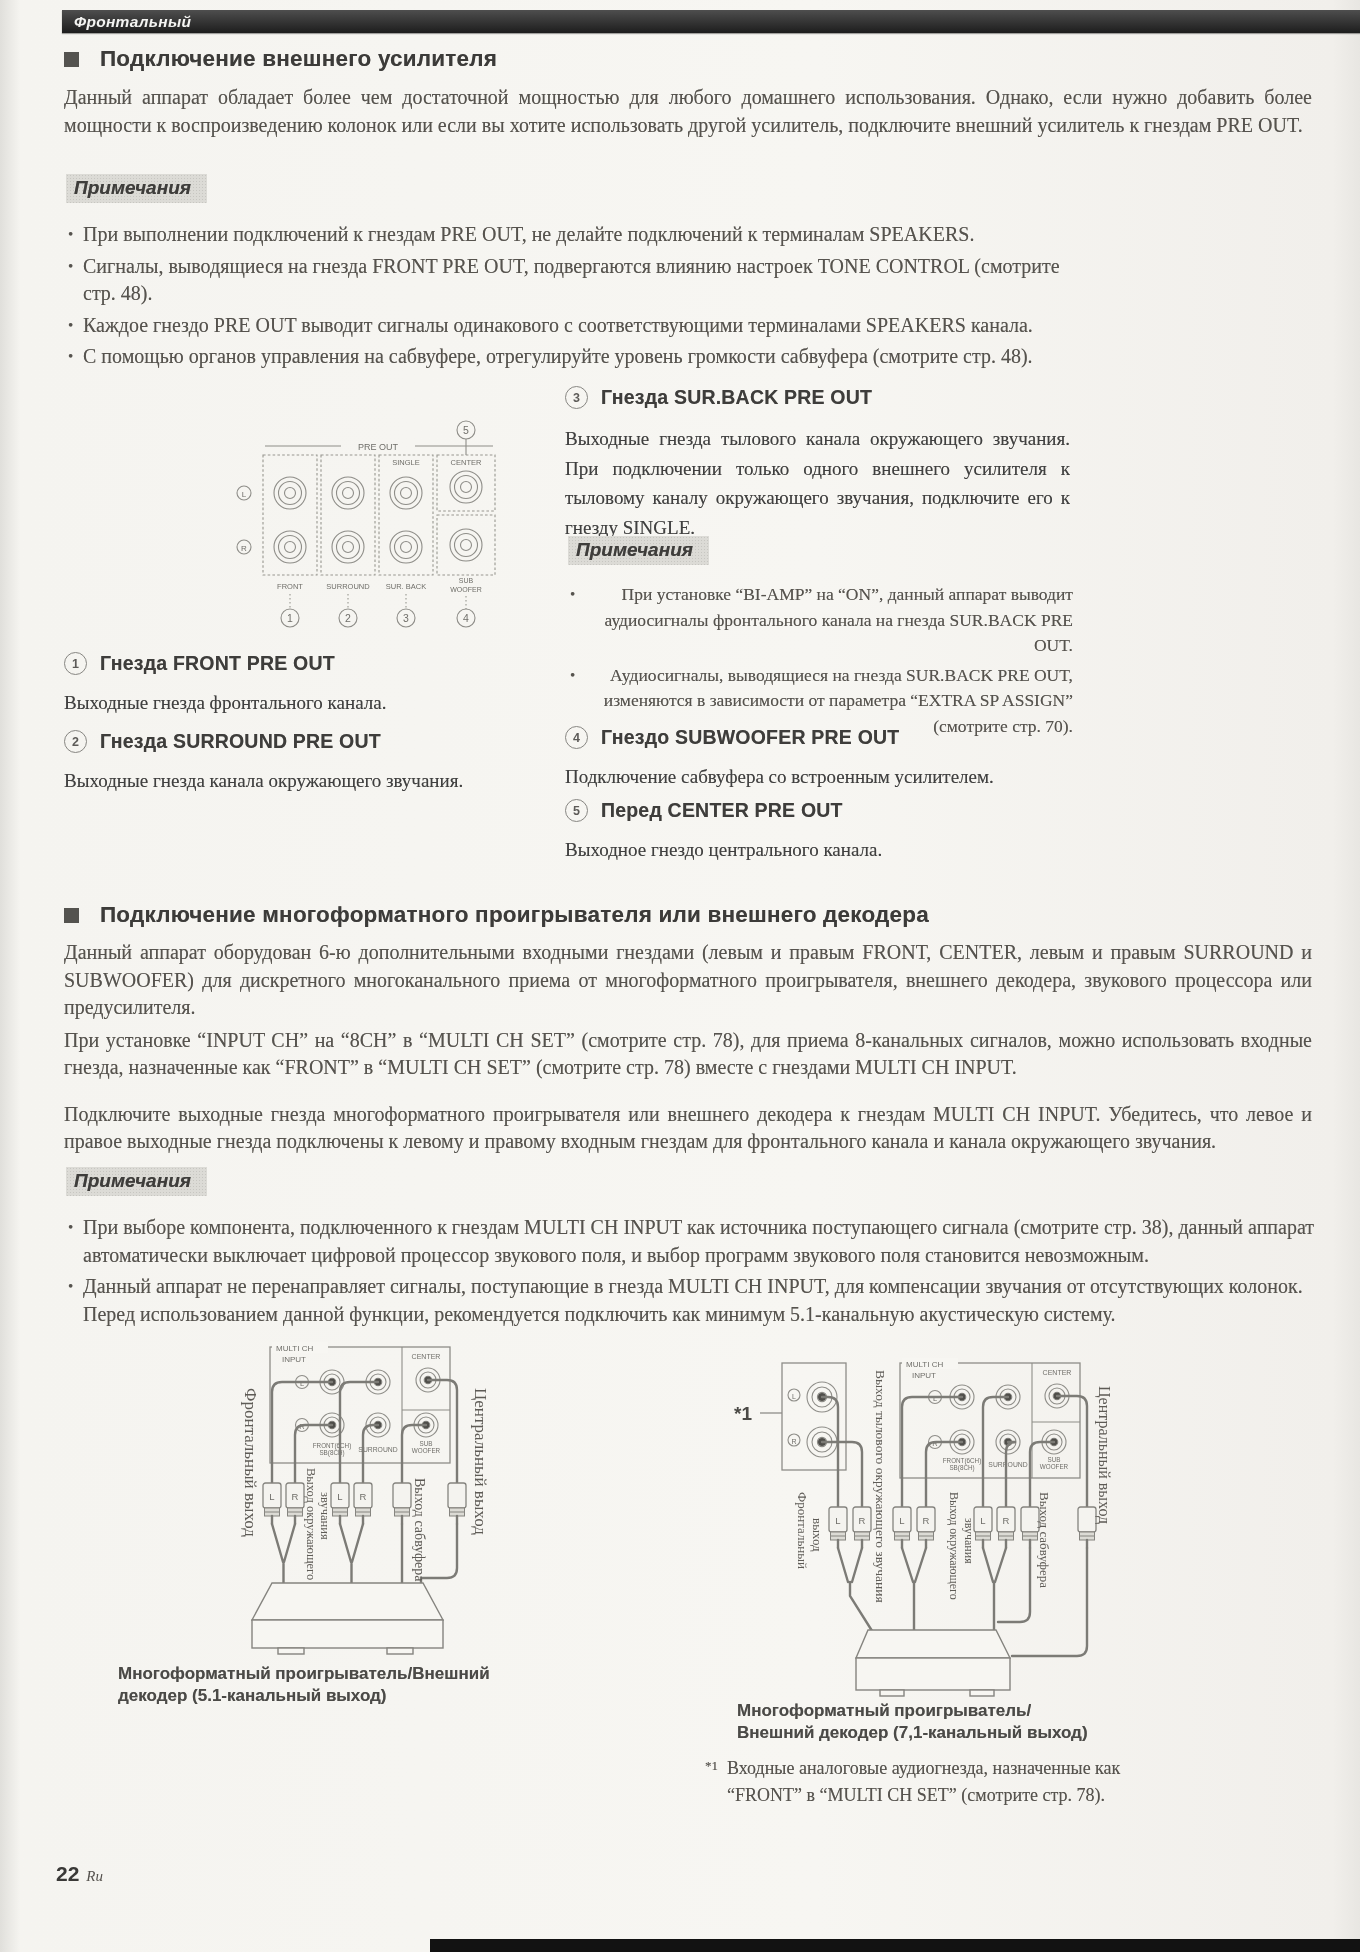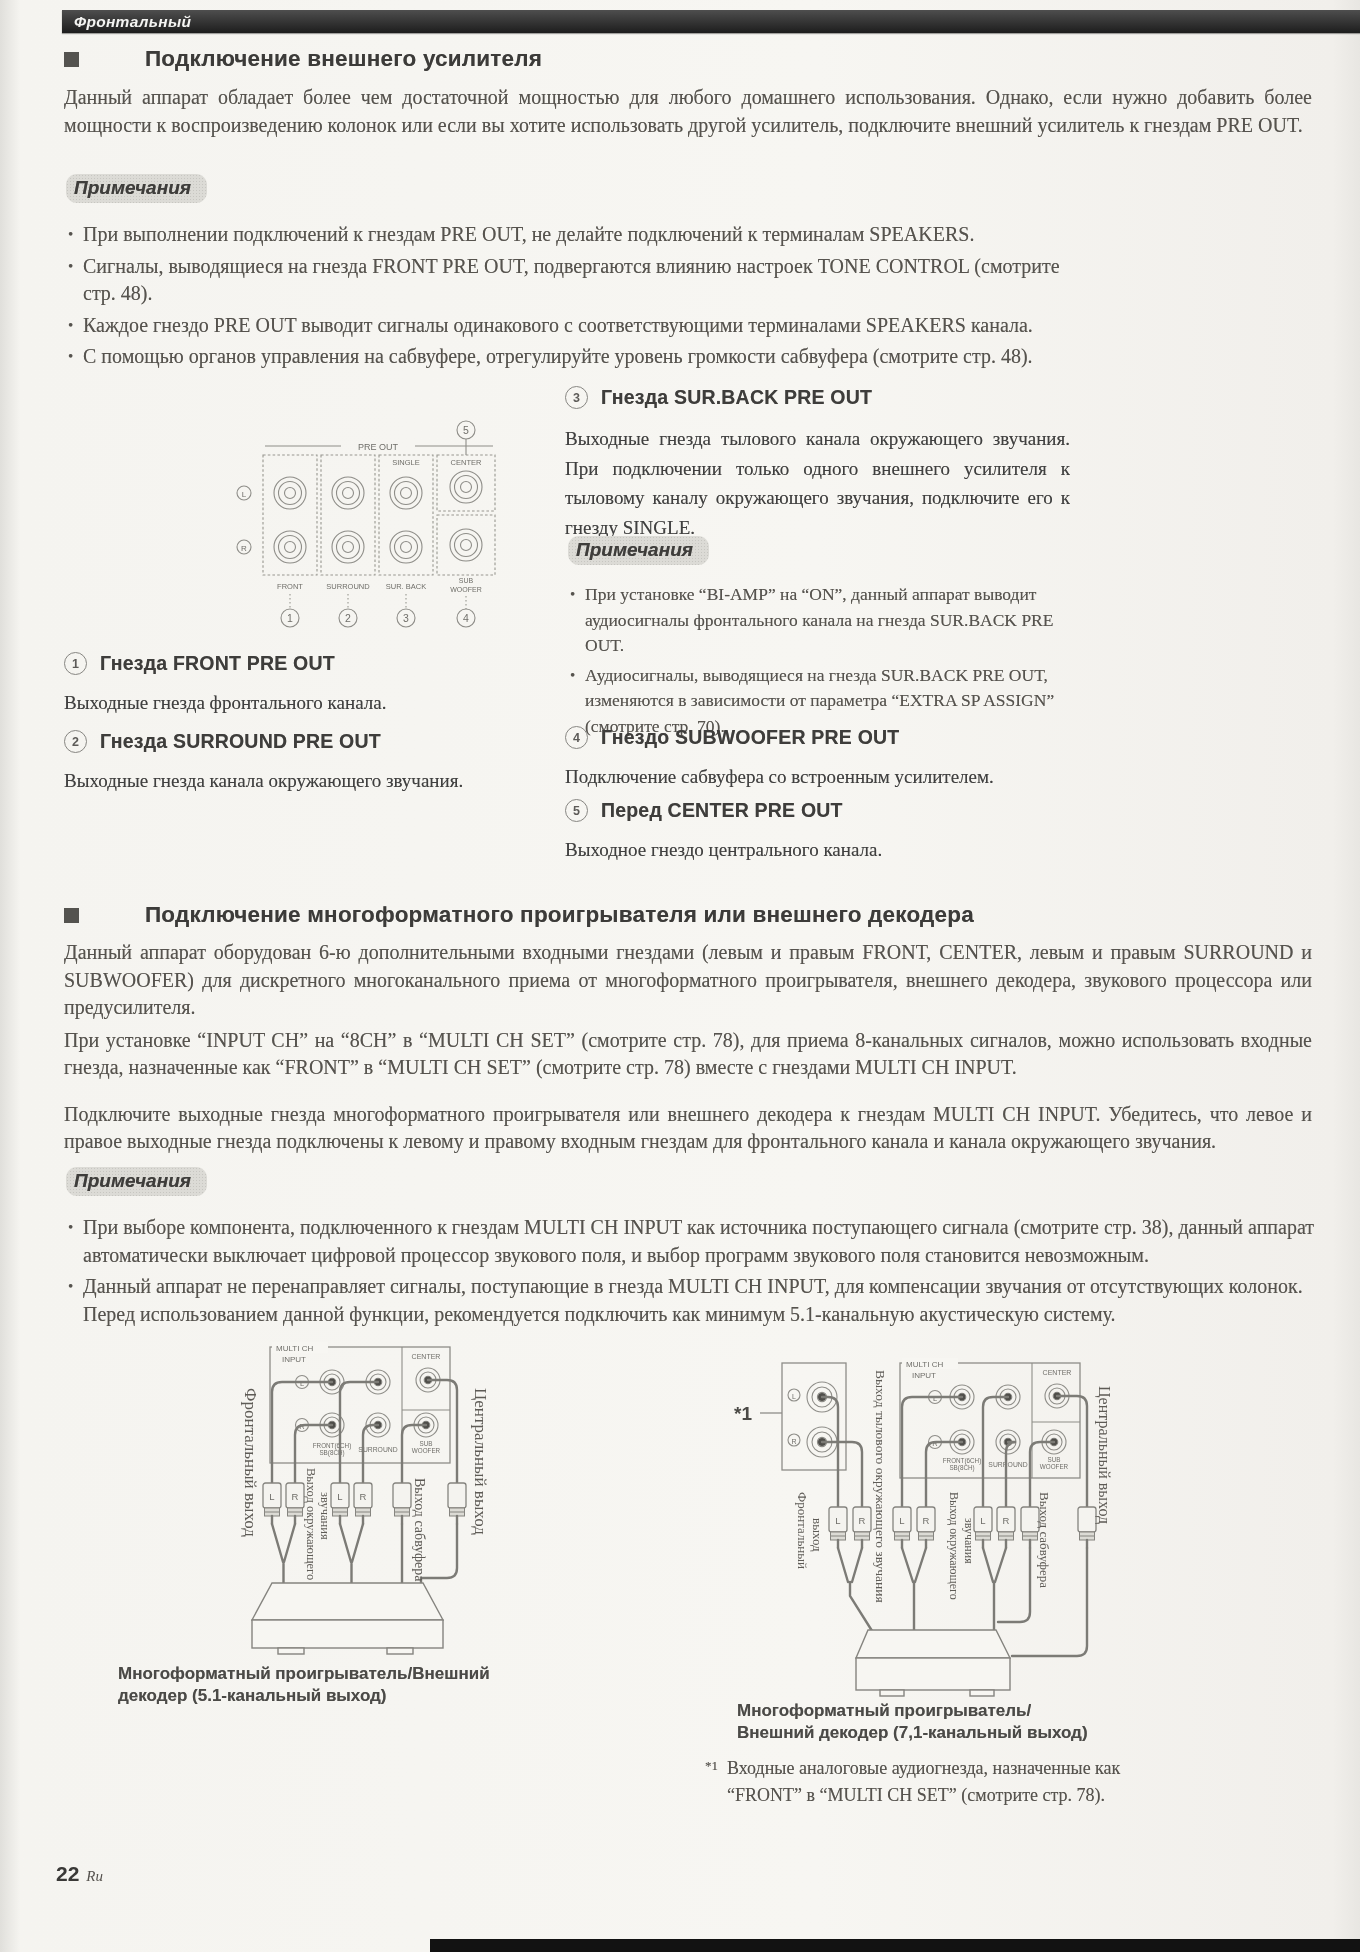--- a/index.html
+++ b/index.html
@@ -9,31 +9,31 @@
     font-family:"Liberation Serif",serif;color:#524f4b;
   }
   .abs{position:absolute;}
   
   .header-bar{left:62px;top:10px;right:0;height:23px;
     background:linear-gradient(180deg,#565violet,#222);
     background:linear-gradient(180deg,#4e4e4e,#1d1d1d);
     display:flex;align-items:center;box-shadow:0 1px 1px rgba(0,0,0,.35);}
   .header-bar .tab{font:italic bold 15.5px "Liberation Sans",sans-serif;color:#f4f4f2;margin-left:12px;letter-spacing:.3px;}
   
-  .sec-head{display:flex;align-items:center;gap:45px;}
+  .sec-head{display:flex;align-items:center;}
   .sq{width:15px;height:15px;background:#54534f;display:inline-block;margin-right:21px;}
   .sec-title{font:bold 22.5px "Liberation Sans",sans-serif;color:#3c3b39;letter-spacing:.2px;text-shadow:0 0 .6px rgba(60,59,57,.5);}
   
   .body{font-size:20px;line-height:27.5px;text-align:justify;color:#555249;
     color:#56534e;text-shadow:0 0 .6px rgba(86,83,78,.5);}
   .notes-head{display:inline-block;font:italic bold 19px "Liberation Sans",sans-serif;color:#3e3d3b;
     padding:3px 16px 4px 8px;
     background-color:#dcdbd6;
     background-image:radial-gradient(#c7c6c1 22%,rgba(0,0,0,0) 23%);background-size:3px 3px;
-    text-shadow:0 0 .5px rgba(62,61,59,.6);border-radius:11px;}
+    text-shadow:0 0 .5px rgba(62,61,59,.6);}
   ul.bullets{list-style:none;margin:0;padding:0;}
   ul.bullets li{position:relative;padding-left:17px;font-size:18px;line-height:26px;margin-bottom:3px;
     color:#56534e;text-shadow:0 0 .6px rgba(86,83,78,.5);}
   ul.bullets li::before{content:"•";position:absolute;left:2px;top:0;font-size:15px;color:#56534e;}
   ul.bullets.n3 li{font-size:20px;line-height:27.5px;margin-bottom:4px;}
   ul.bullets.n2 li{font-size:17.5px;line-height:25.5px;margin-bottom:4px;}
   
   .item-head{display:flex;align-items:center;}
   .badge{width:21px;height:21px;border:1.6px solid #878682;border-radius:50%;
     display:flex;align-items:center;justify-content:center;flex:0 0 auto;
@@ -172,21 +172,21 @@
 </div>
 <div class="abs item-body" style="left:64px;top:766px;width:520px;">Выходные гнезда канала окружающего звучания.</div>
 
 <div class="abs item-head" style="left:565px;top:386px;">
   <span class="badge">3</span>
   <span class="item-title">Гнезда SUR.BACK PRE OUT</span>
 </div>
 <div class="abs item-body" style="left:565px;top:424px;width:505px;">Выходные гнезда тылового канала окружающего звучания. При подключении только одного внешнего усилителя к тыловому каналу окружающего звучания, подключите его к гнезду SINGLE.</div>
 
 <div class="abs notes-head" style="left:568px;top:536px;">Примечания</div>
-<ul class="abs bullets n2" style="left:568px;top:582px;width:505px;">
+<ul class="abs bullets n2" style="left:568px;top:582px;width:505px;text-align:right;">
   <li>При установке “BI-AMP” на “ON”, данный аппарат выводит аудиосигналы фронтального канала на гнезда SUR.BACK PRE OUT.</li>
   <li>Аудиосигналы, выводящиеся на гнезда SUR.BACK PRE OUT, изменяются в зависимости от параметра “EXTRA SP ASSIGN” (смотрите стр. 70).</li>
 </ul>
 
 <div class="abs item-head" style="left:565px;top:726px;">
   <span class="badge">4</span>
   <span class="item-title">Гнездо SUBWOOFER PRE OUT</span>
 </div>
 <div class="abs item-body" style="left:565px;top:762px;width:520px;">Подключение сабвуфера со встроенным усилителем.</div>
 

